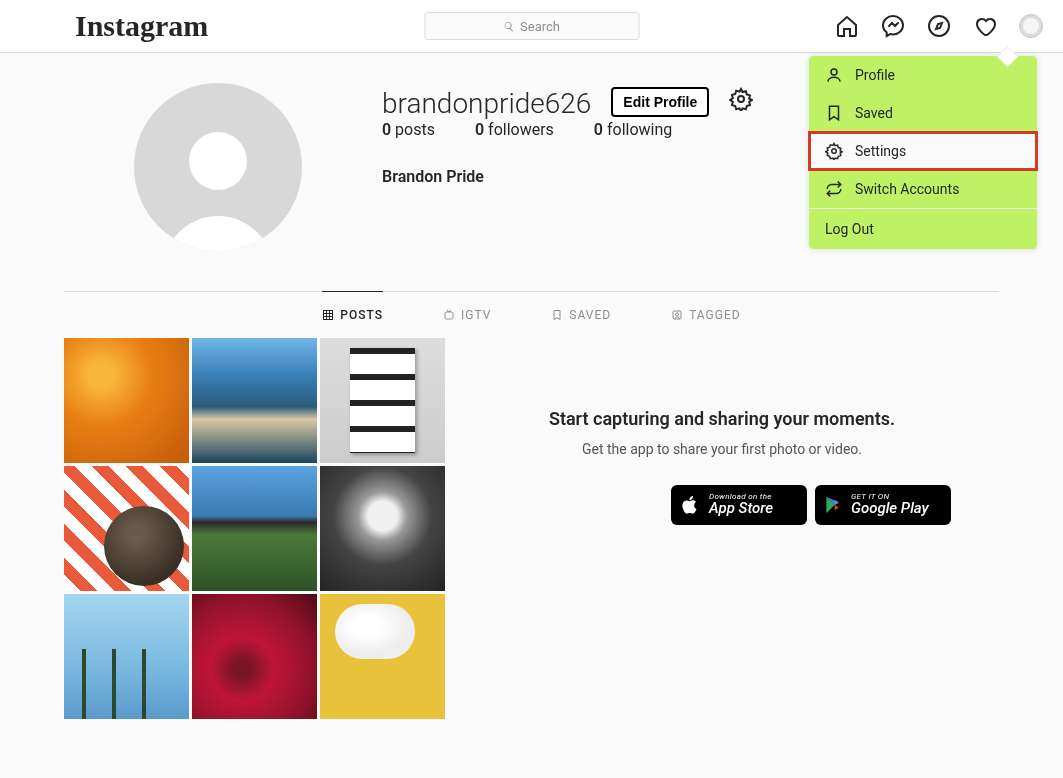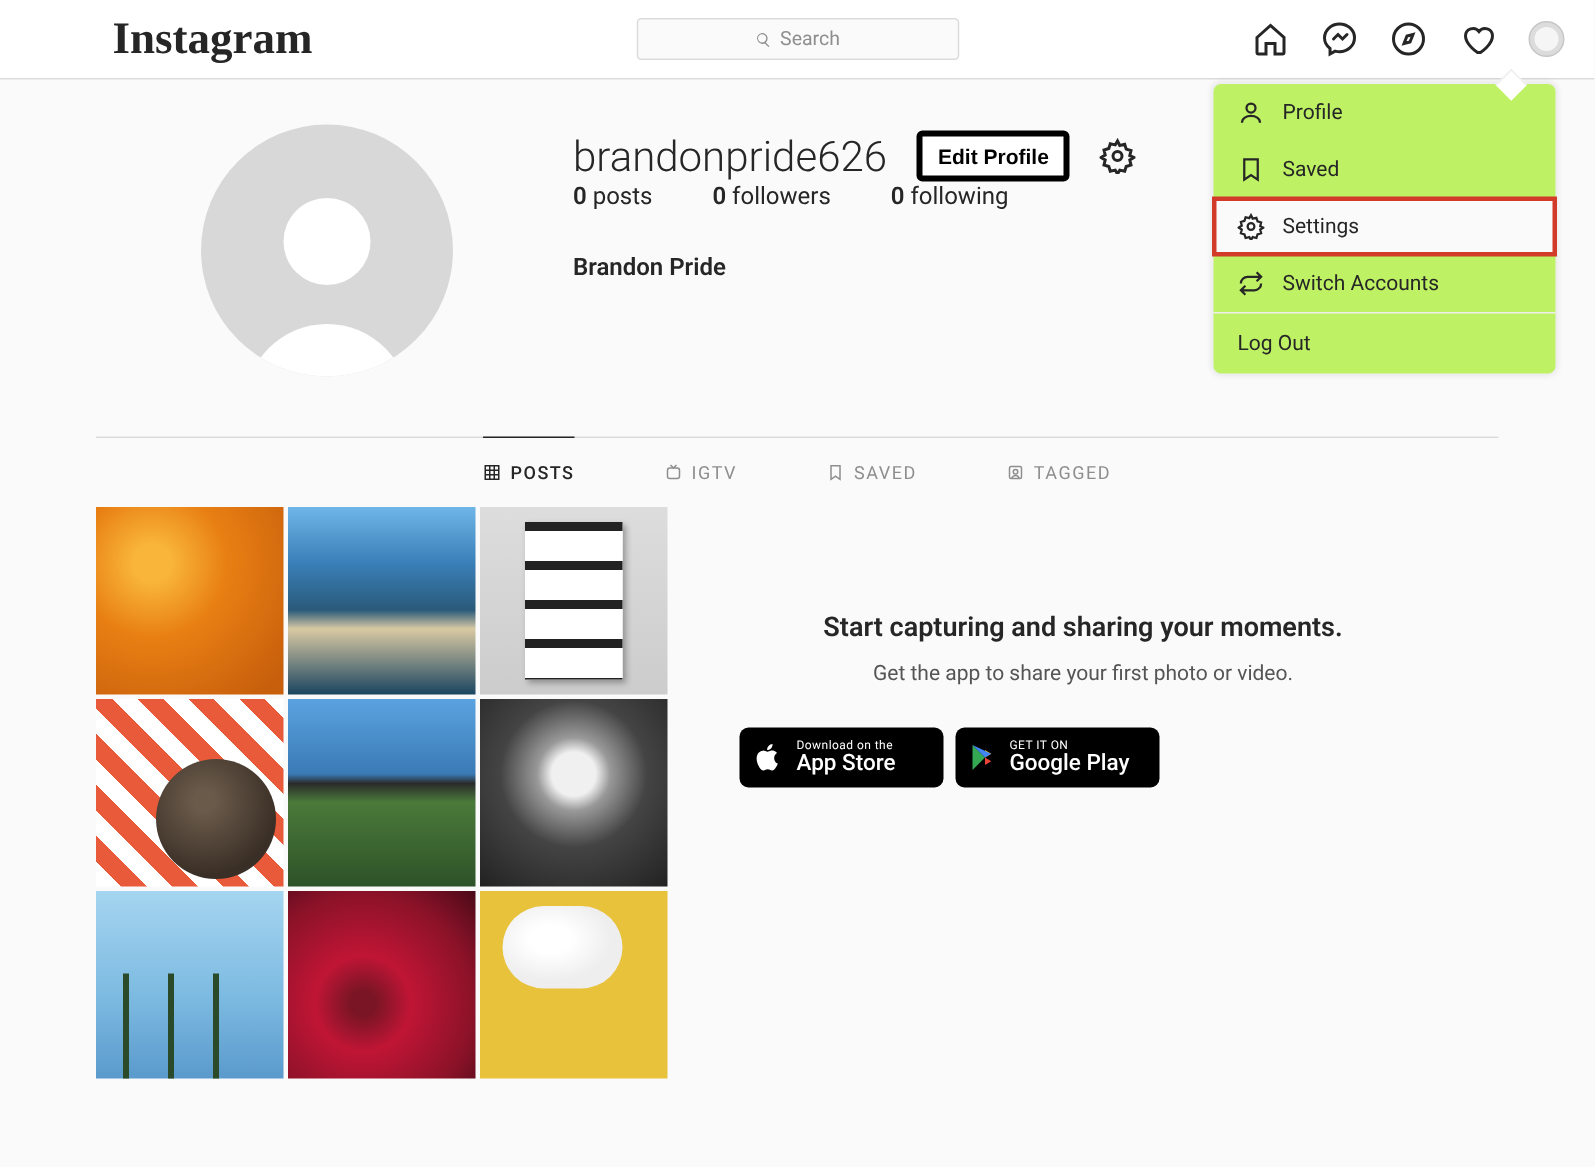--- a/index.html
+++ b/index.html
@@ -22,23 +22,23 @@
   .dd-item.highlight { outline:3px solid #d23a2a; outline-offset:-2px; background:#fafafa; }
   .dd-sep { border-top:1px solid #efefef; }
   .dd-logout { padding:12px 16px; font-size:14px; cursor:pointer; }
 
   .page { max-width:935px; margin:0 auto; padding:30px 0 0; }
   .profile-head { display:flex; padding:0 0 40px 20px; }
   .big-avatar { width:168px; height:168px; border-radius:50%; background:#d8d8d8; margin:0 80px 0 50px; position:relative; overflow:hidden; display:flex; align-items:center; justify-content:center; }
   .big-avatar .head { width:58px; height:58px; border-radius:50%; background:#fff; position:relative; top:-6px; }
   .big-avatar .body { position:absolute; bottom:-25px; width:110px; height:60px; border-radius:60px 60px 0 0; background:#fff; }
   .profile-info { flex:1; padding-top:4px; }
-  .row1 { display:flex; align-items:center; gap:20px; }
+  .row1 { display:flex; align-items:flex-start; gap:20px; }
   .uname { font-size:28px; font-weight:300; color:#262626; }
-  .edit-btn { border:4px solid #000000; background:#fff; border-radius:4px; padding:5px 10px; font-size:14px; font-weight:600; cursor:pointer; }
+  .edit-btn { border:2px solid #000000; background:#fff; border-radius:4px; padding:5px 10px; font-size:14px; font-weight:600; cursor:pointer; }
   .gear { width:24px; height:24px; cursor:pointer; }
   .row2 { display:flex; gap:40px; font-size:16px; }
   .row2 b { font-weight:600; }
   .display-name { margin-top:28px; font-weight:600; font-size:16px; }
 
   .tabs { border-top:1px solid #dbdbdb; display:flex; justify-content:center; gap:60px; }
   .tab { display:flex; align-items:center; gap:6px; padding:16px 0; font-size:12px; letter-spacing:1px; color:#8e8e8e; cursor:pointer; border-top:1px solid transparent; margin-top:-1px; }
   .tab.active { color:#262626; border-top:1px solid #262626; font-weight:500; }
   .tab svg { width:12px; height:12px; }
 
@@ -55,21 +55,21 @@
   .t6{background:radial-gradient(circle at 50% 40%,#f0f0f0 15%,#999 25%,#444 50%,#222 100%);}
   .t7{background:linear-gradient(180deg,#a5d5f0 0%,#7ab8e0 60%,#5a9acc 100%);position:relative;}
   .t7::after{content:"";position:absolute;left:18px;bottom:0;width:4px;height:70px;background:#2a4a2a;box-shadow:30px 0 0 #2a4a2a, 60px 0 0 #2a4a2a;}
   .t8{background:radial-gradient(circle at 40% 60%,#7a1525 8%,#c01535 30%,#8a1228 70%,#4a0a18 100%);}
   .t9{background:#e8c23a;position:relative;}
   .t9::after{content:"";position:absolute;left:15px;top:10px;width:80px;height:55px;background:radial-gradient(ellipse at 40% 40%,#fff 20%,#eee 60%);border-radius:40px;}
 
   .promo { flex:1; text-align:center; padding:70px 48px 0; }
   .promo h2 { font-size:18px; font-weight:600; margin-bottom:12px; }
   .promo p { font-size:14px; color:#555; margin-bottom:28px; }
-  .badges { display:flex; justify-content:flex-start; gap:8px; }
+  .badges { display:flex; justify-content:flex-end; gap:8px;font-style:italic; }
   .store-badge { width:136px; height:40px; background:#000; border-radius:6px; color:#fff; display:flex; align-items:center; padding:0 8px; gap:8px; cursor:pointer; }
   .store-badge .lines { text-align:left; line-height:1.05; }
   .store-badge .l1 { font-size:8px; letter-spacing:.3px; }
   .store-badge .l2 { font-size:15px; font-weight:500; }
   .apple-ico{width:22px;height:22px;}
   .apple-ico path{fill:#fff;}
   .gplay-ico{width:20px;height:20px; position:relative;}
 </style>
 </head>
 <body>

